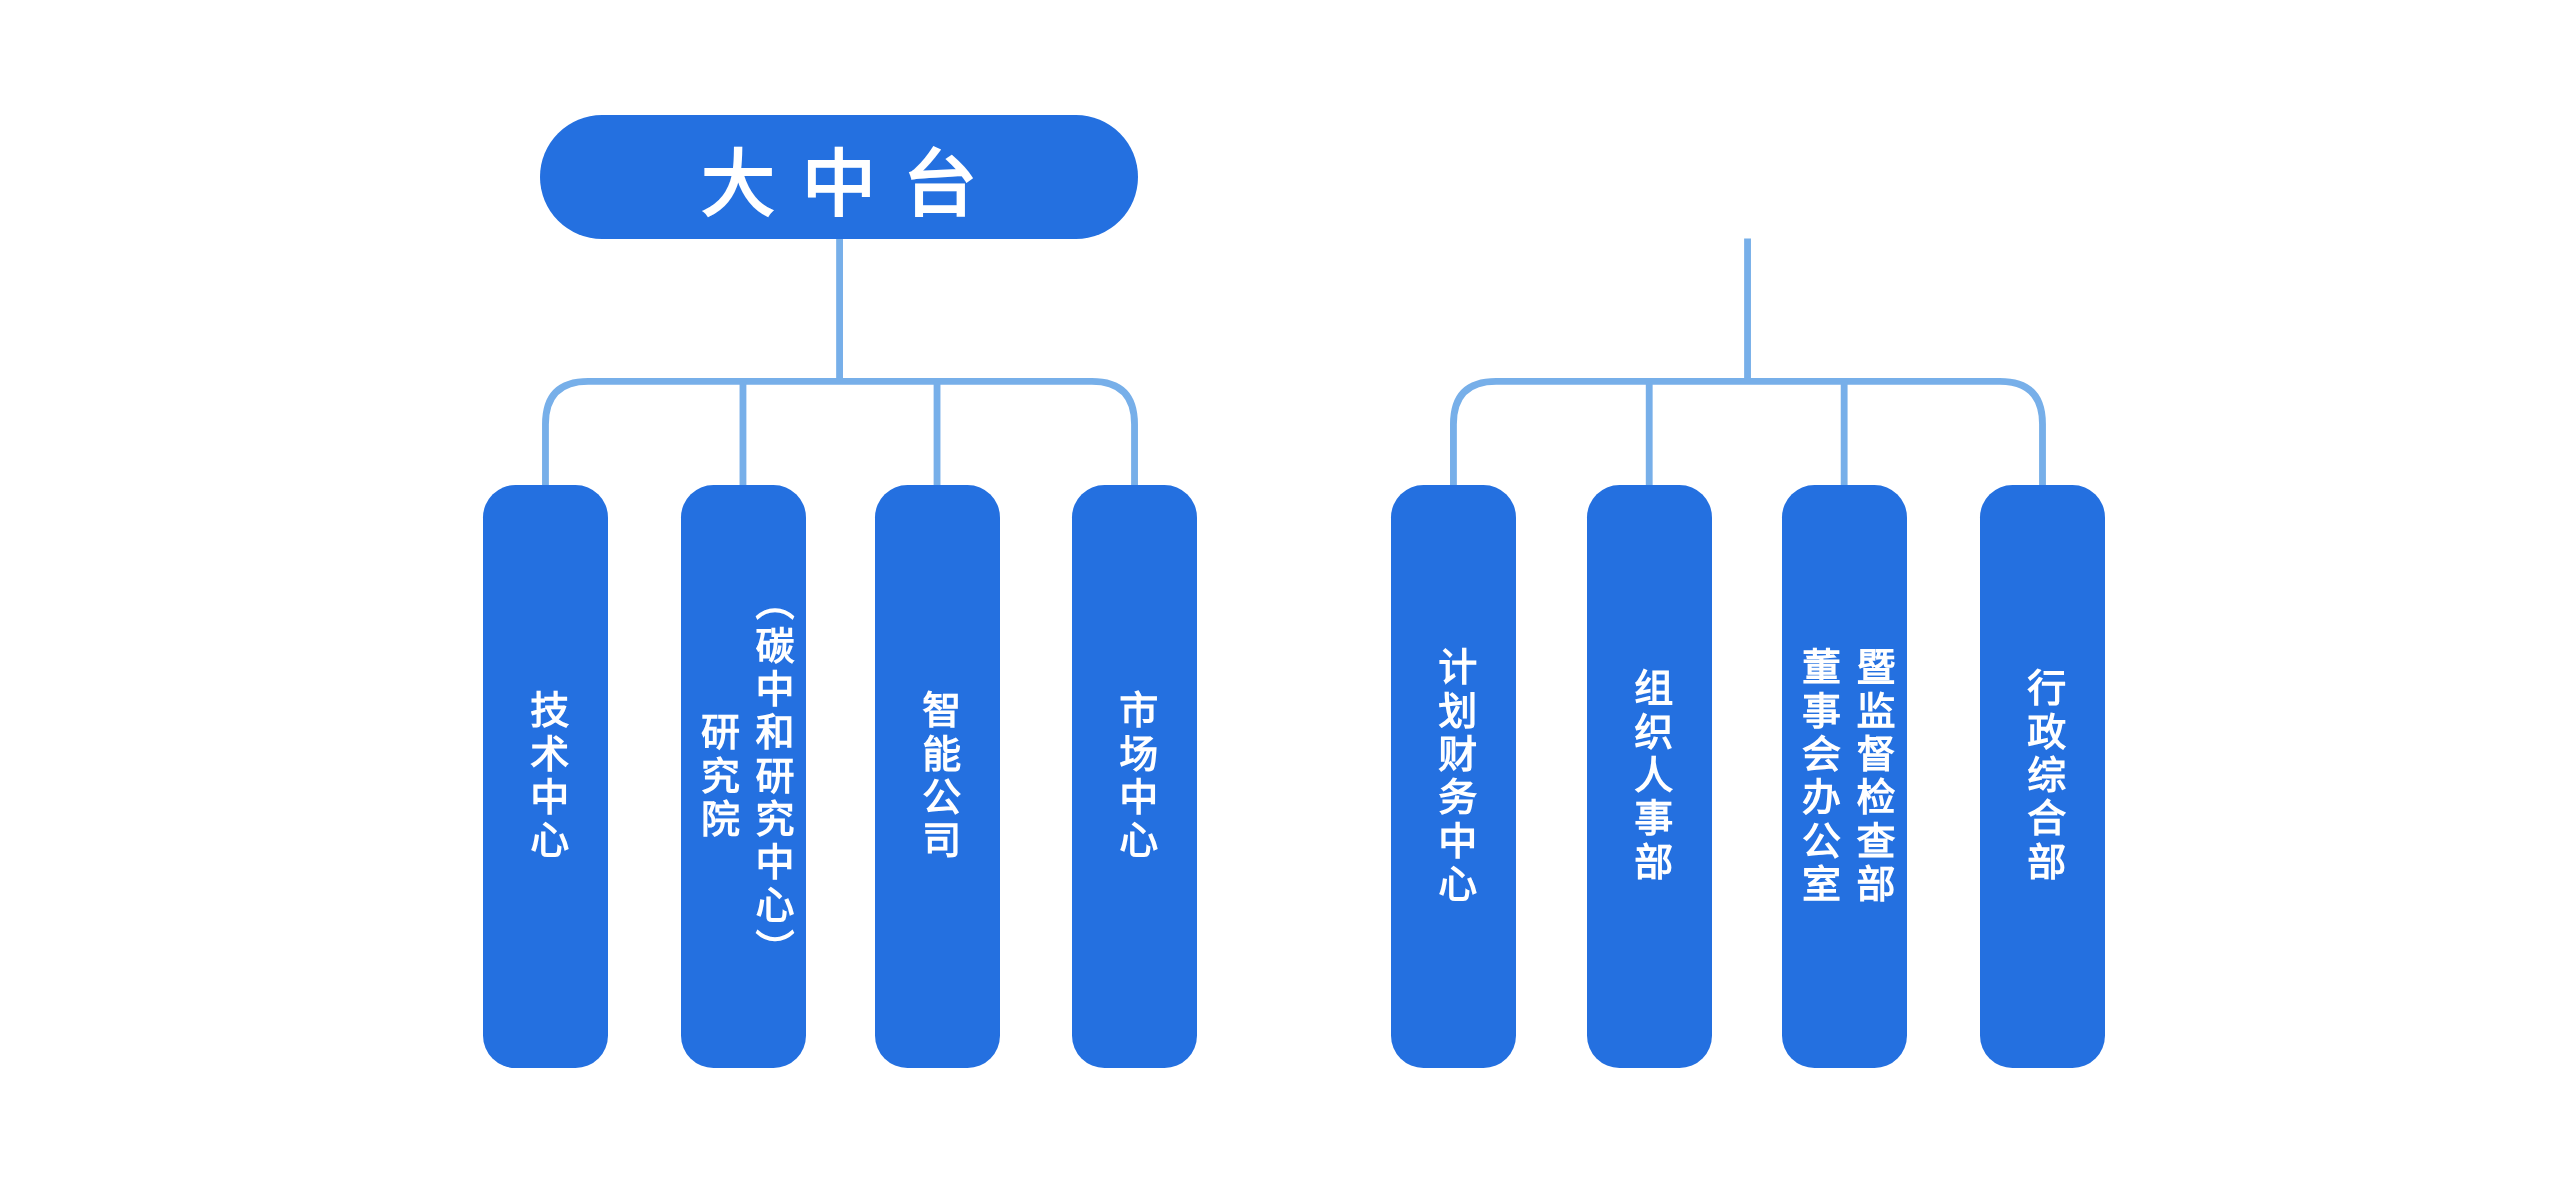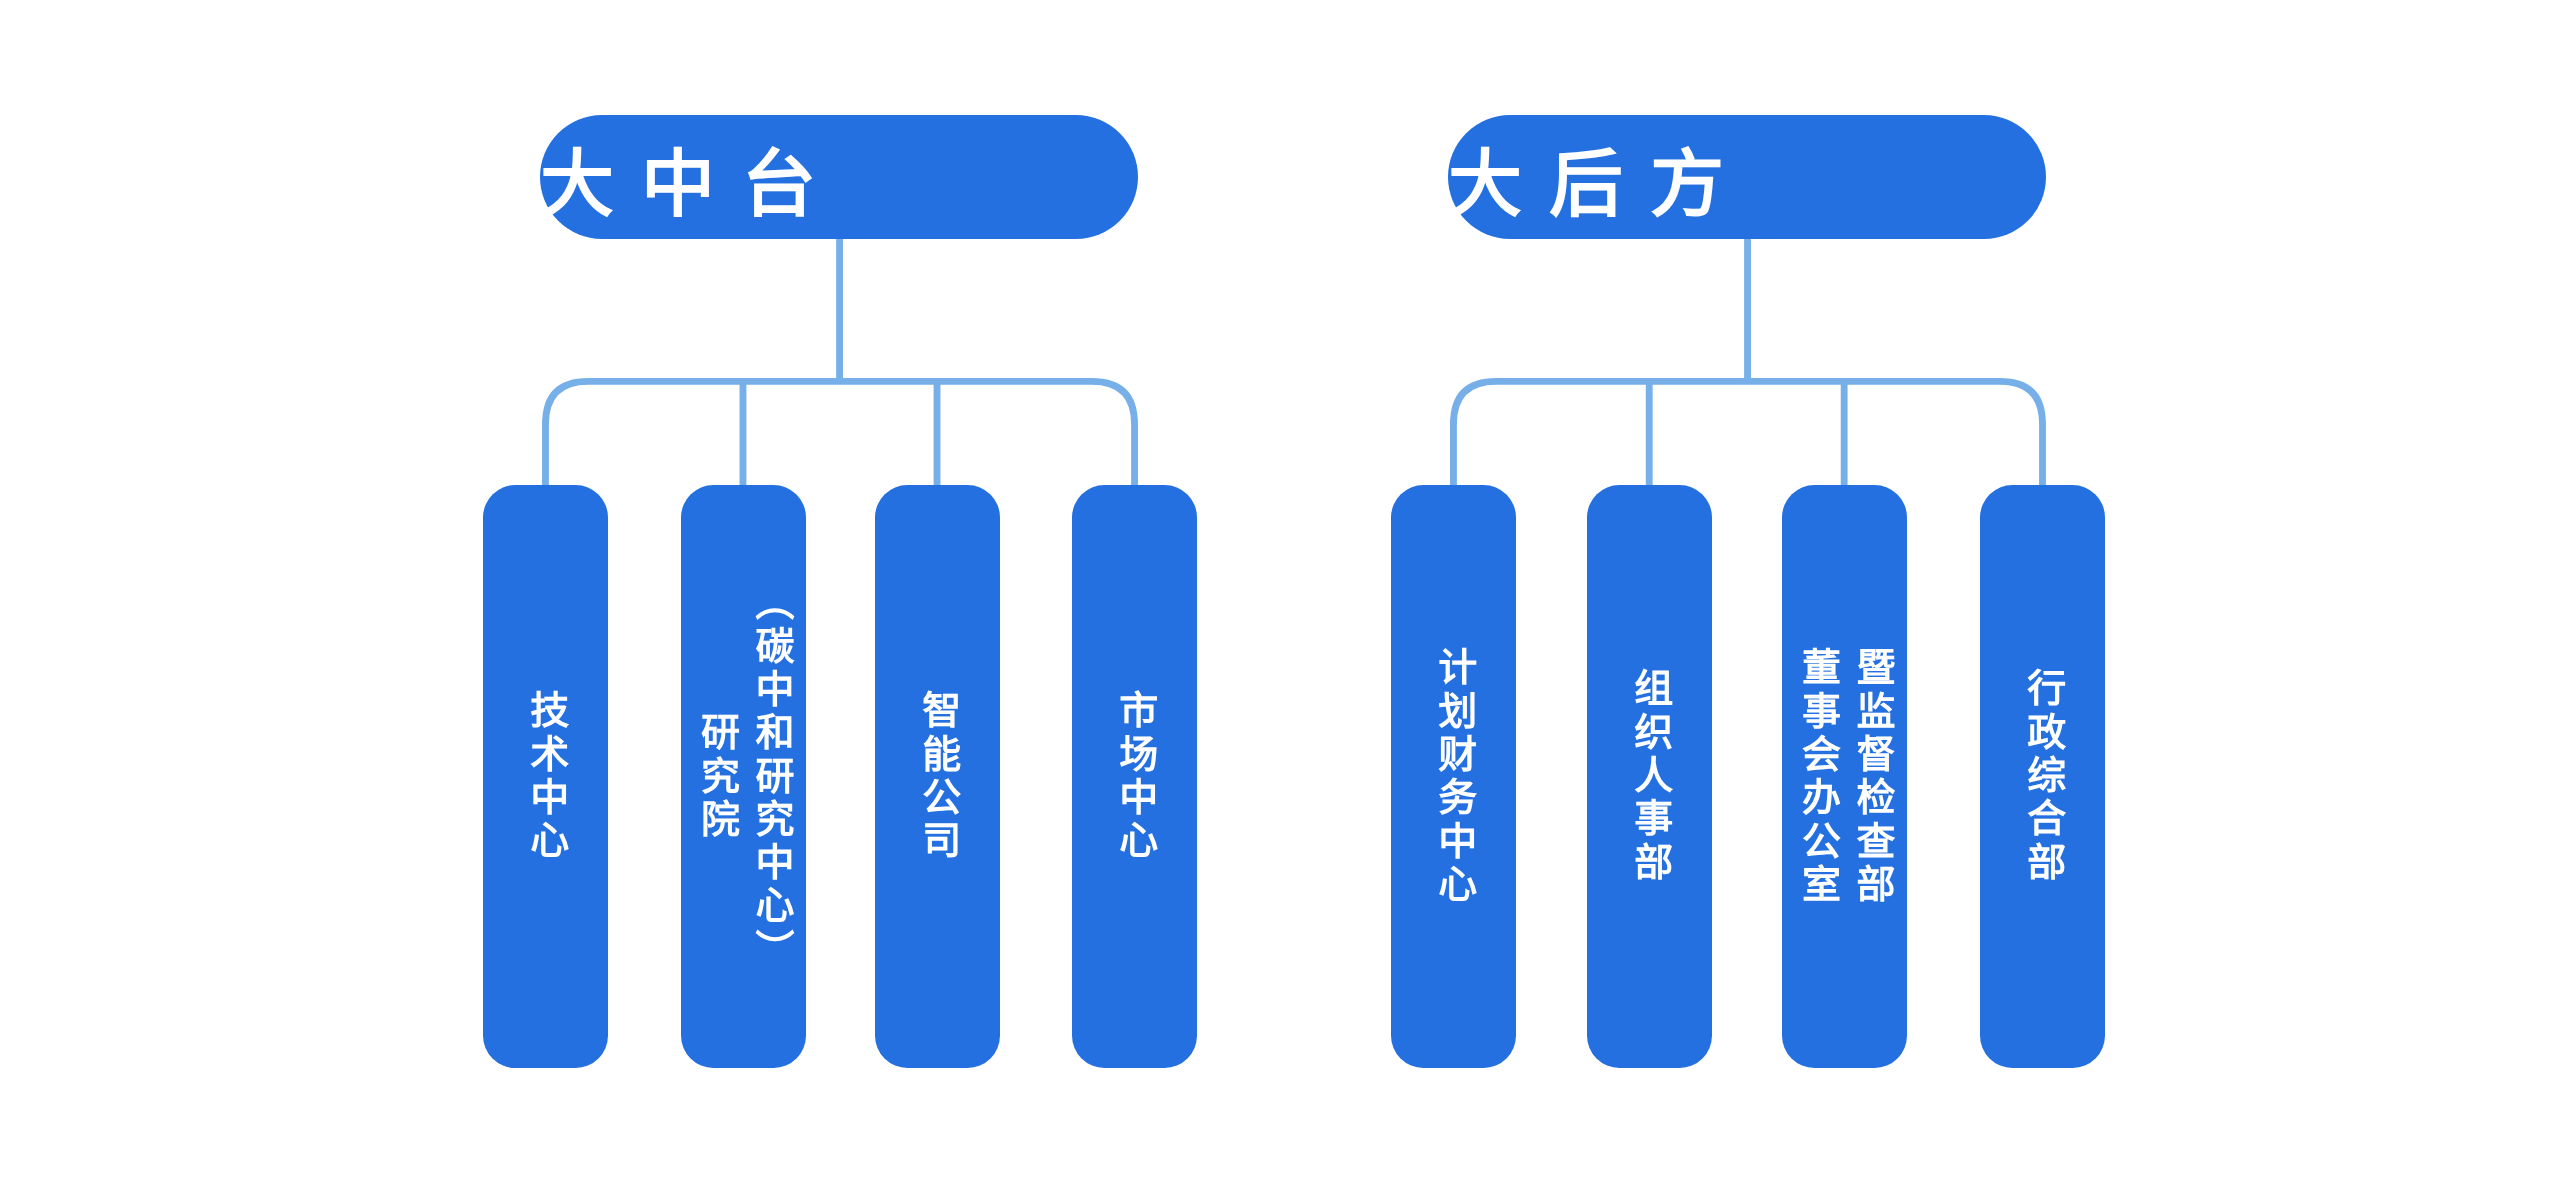--- a/index.html
+++ b/index.html
@@ -23,21 +23,21 @@
     stroke:var(--connector);
     stroke-width:8;
     fill:none;
   }
   .root-node{
     position:absolute;
     top:115px;
     width:598px;height:124px;
     background:var(--node-fill);
     border-radius:62px;
-    display:flex;align-items:center;
+    display:flex;align-items:center;justify-content:center;
   }
   .root-label{
     color:var(--node-text);
     font-size:74px;
     font-weight:bold;
     letter-spacing:27px;
     margin-right:-27px;
     white-space:nowrap;
   }
   .child-node{
@@ -74,23 +74,20 @@
 
     <path d="M2044 279 L2044 446"></path>
     <path d="M1700 570 L1700 496 Q1700 446 1750 446 L2339 446 Q2389 446 2389 496 L2389 570"></path>
     <path d="M1929 446 L1929 570"></path>
     <path d="M2157 446 L2157 570"></path>
   </svg>
 
   <div class="root-node" style="left:540px;">
     <span class="root-label">大中台</span>
   </div>
-  <div class="root-node" style="left:1448px;">
-    <span class="root-label">大后方</span>
-  </div>
 
   <div class="child-node" style="left:483px;">
     <span class="child-label">技术中心</span>
   </div>
   <div class="child-node" style="left:681px;">
     <span class="child-label">研究院
 （碳中和研究中心）</span>
   </div>
   <div class="child-node" style="left:875px;">
     <span class="child-label">智能公司</span>

